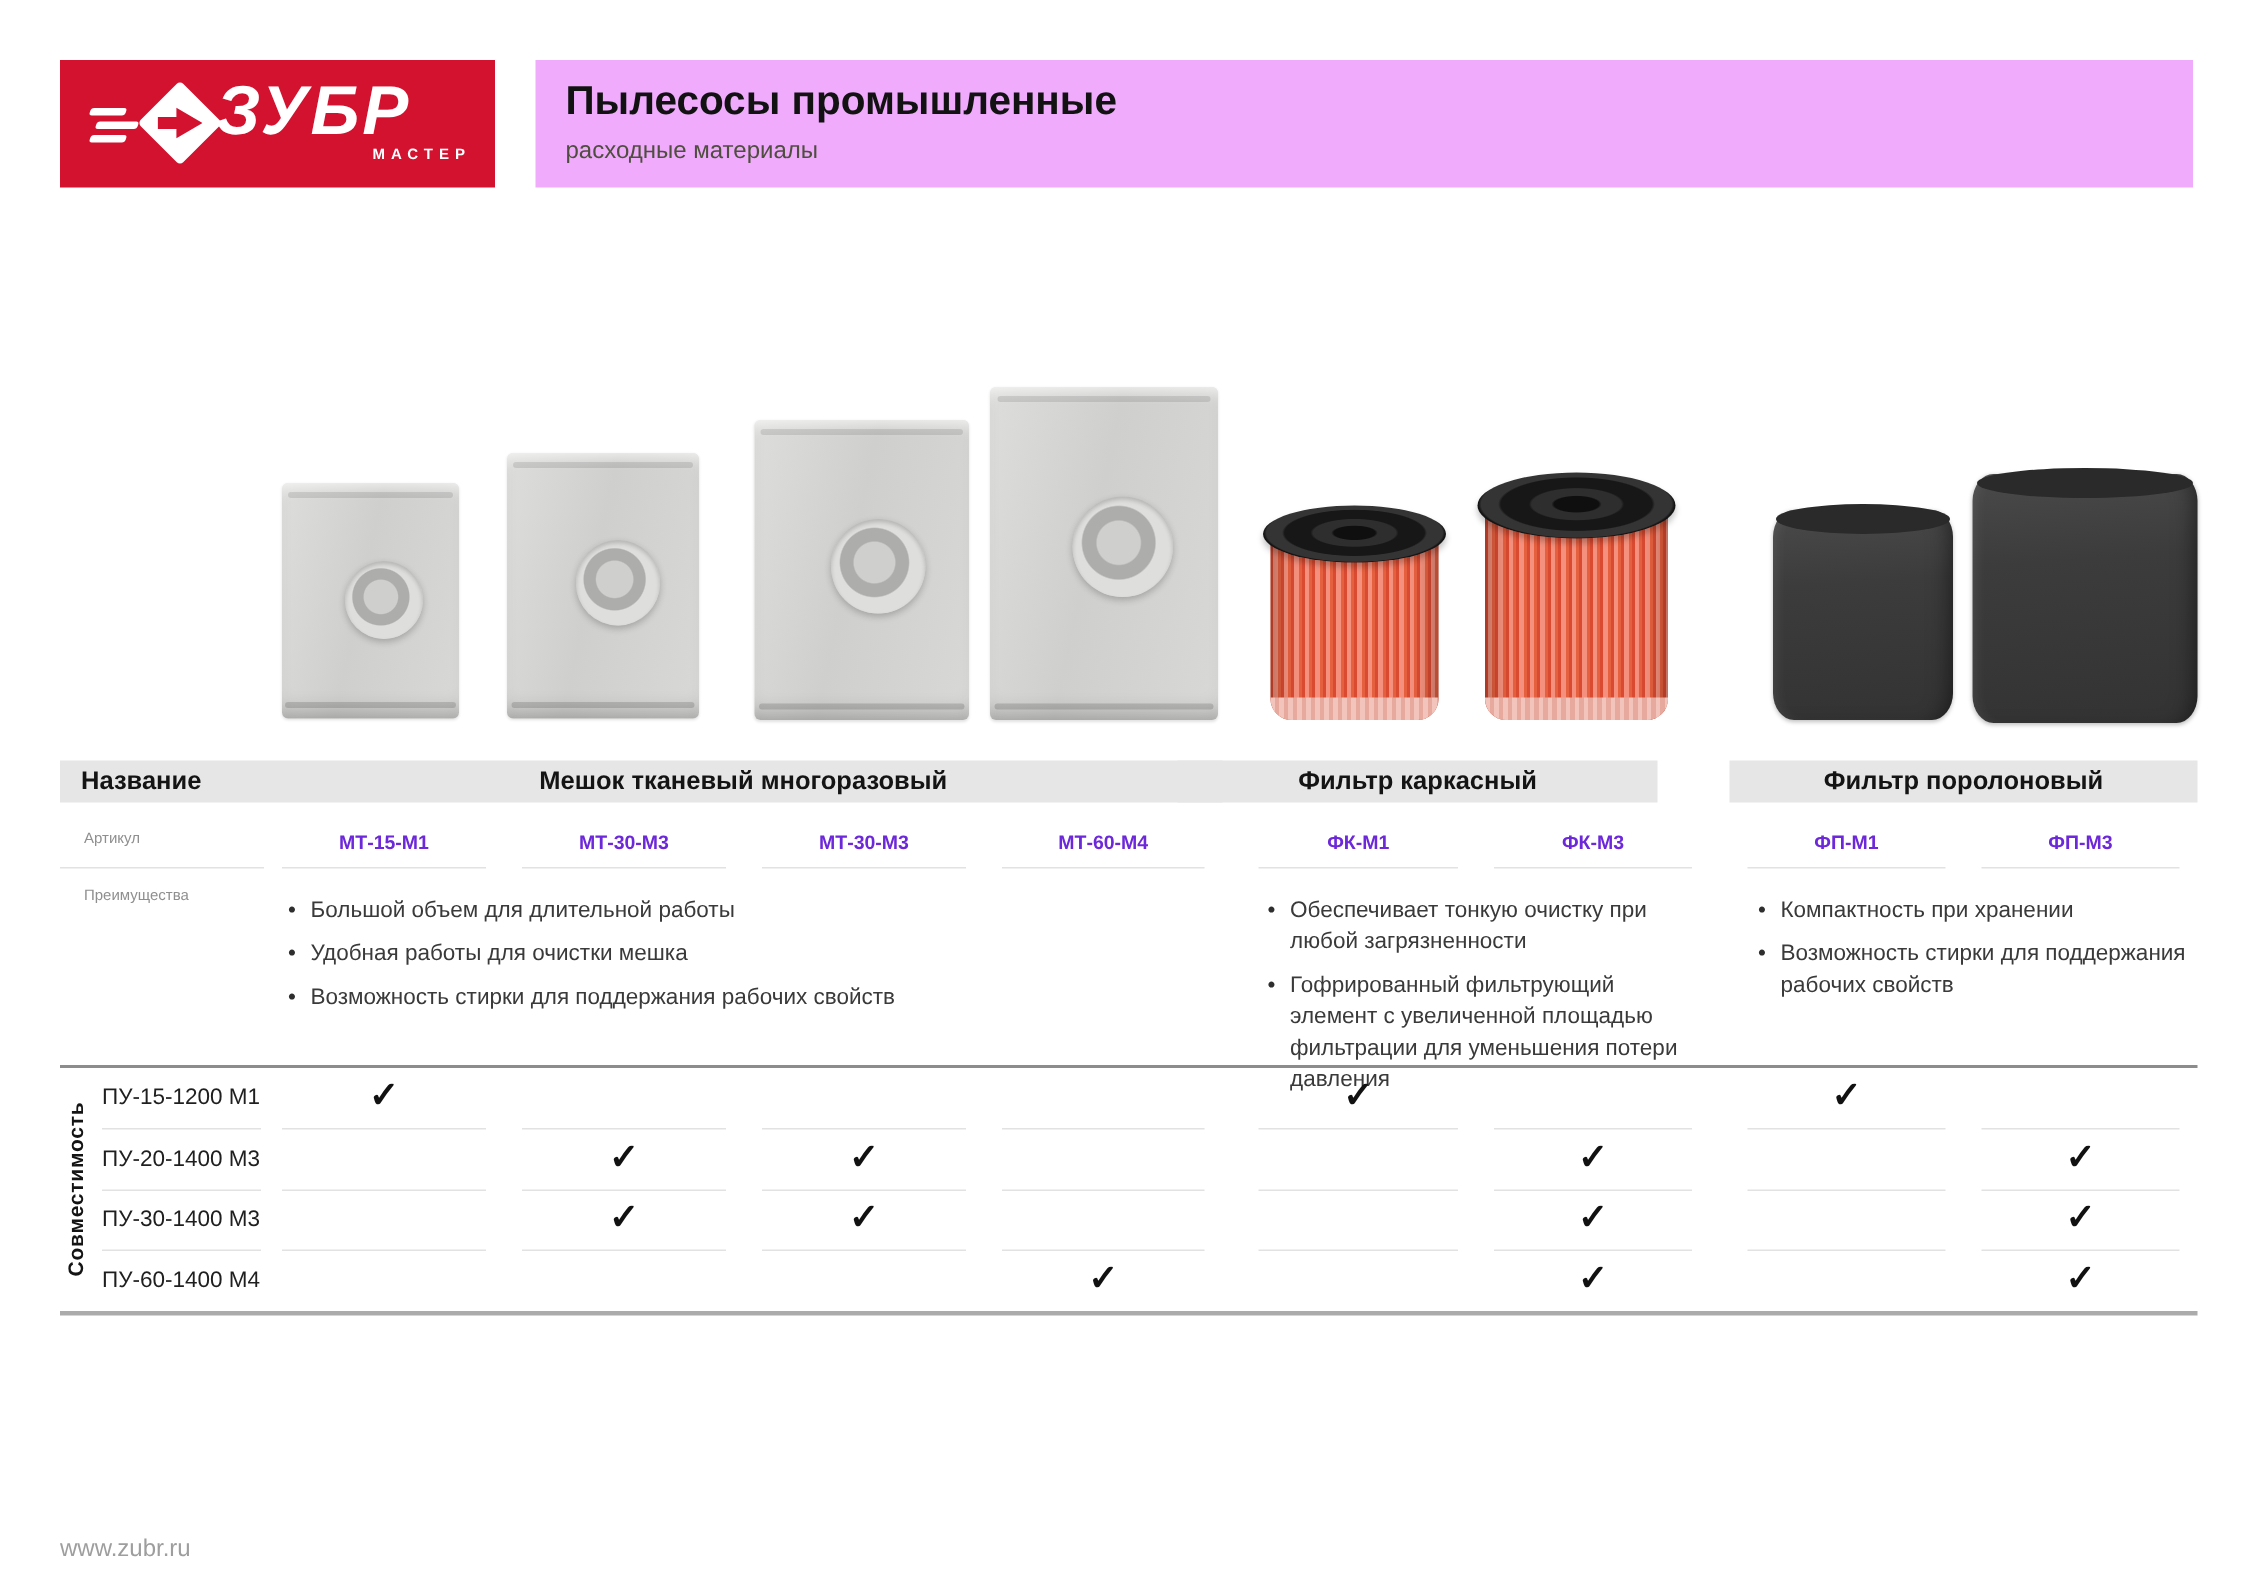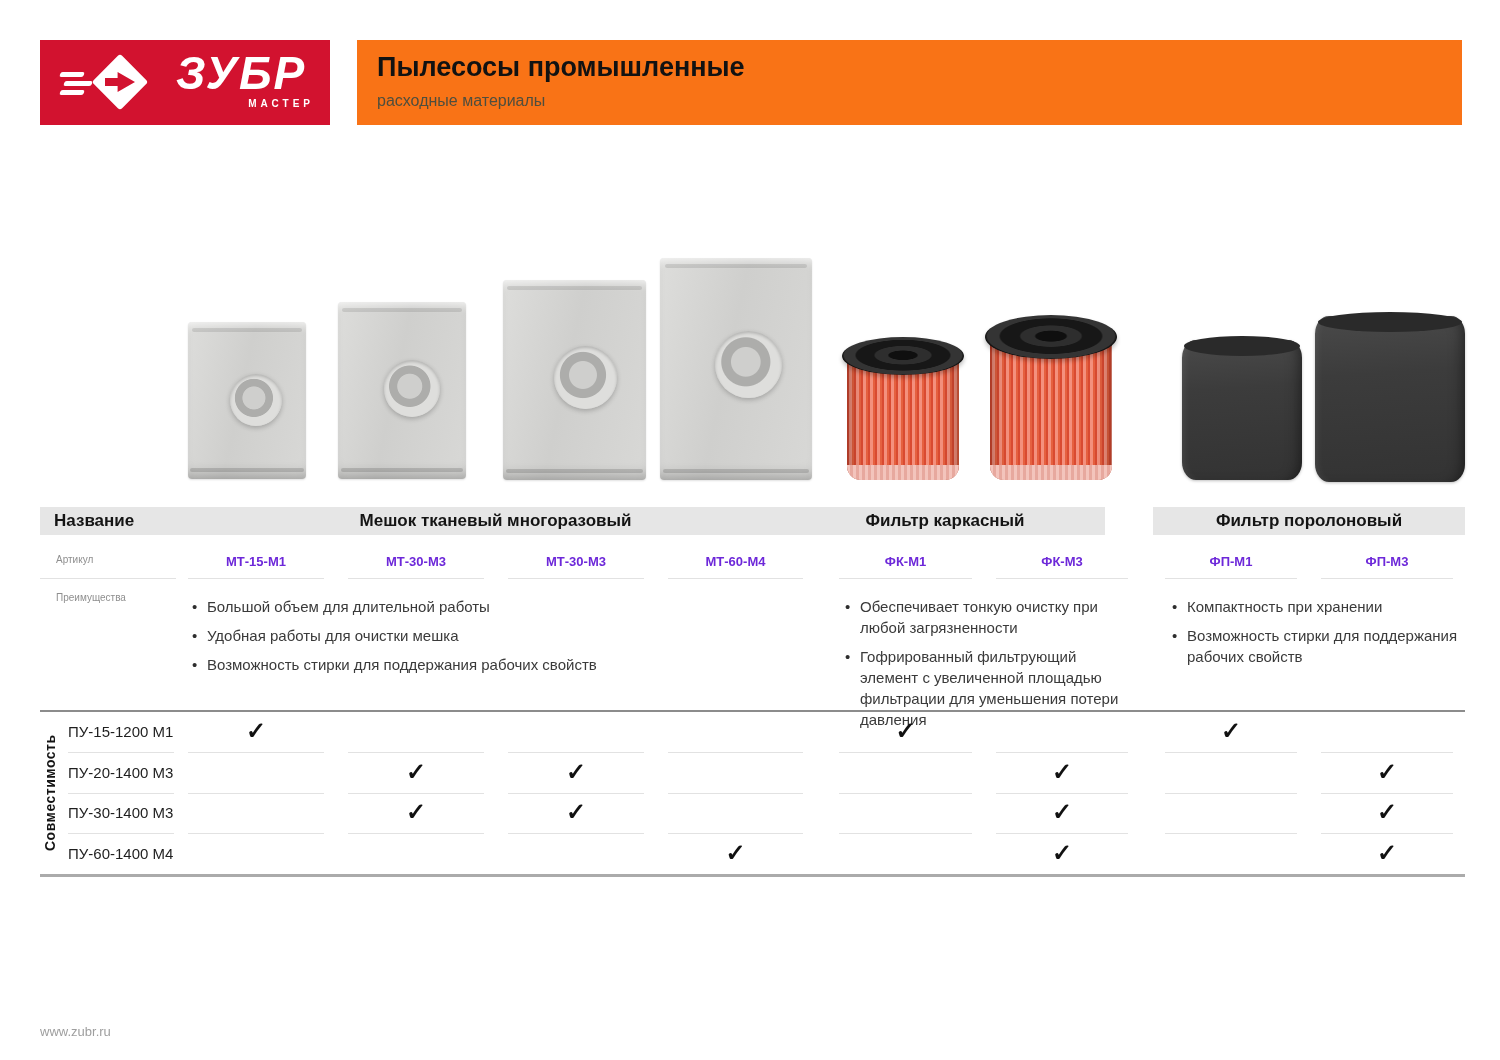--- a/index.html
+++ b/index.html
@@ -1,33 +1,33 @@
 <!DOCTYPE html>
 <html><head>
 <meta charset="utf-8">
 <style>
   html,body { margin:0; padding:0; background:#fff; }
   body { font-family:"Liberation Sans", sans-serif; }
   .page { position:relative; width:1500px; height:1060px; background:#ffffff; overflow:hidden; }
 
   
   .logo-box { position:absolute; left:40px; top:40px; width:290px; height:85px; background:#d2122f; }
-  .brand { position:absolute; left:104px; top:6px; color:#fff; font-size:46px; font-weight:bold; font-style:italic; letter-spacing:2px;margin-left:32px; }
+  .brand { position:absolute; left:104px; top:6px; color:#fff; font-size:46px; font-weight:bold; font-style:italic; letter-spacing:2px; }
   .tagline { position:absolute; right:16px; top:58px; color:#fff; font-size:10px; font-weight:bold; letter-spacing:4px; }
   .emblem { position:absolute; left:18px; top:14px; width:86px; height:58px; }
   .bar { position:absolute; height:5px; background:#fff; border-radius:2px; transform:skewX(-18deg); }
   .bar1 { left:2px; top:18px; width:24px; }
   .bar2 { left:6px; top:27px; width:28px; }
   .bar3 { left:2px; top:36px; width:24px; }
   .diamond { position:absolute; left:42px; top:8px; width:40px; height:40px; background:#fff; transform:rotate(45deg); border-radius:3px; }
   .d-inner { width:100%; height:100%; transform:rotate(-45deg); display:flex; align-items:center; justify-content:center; }
   .d-arrow { width:30px; height:22px; background:#d2122f; clip-path:polygon(0 32%, 42% 32%, 42% 4%, 100% 50%, 42% 96%, 42% 68%, 0 68%); }
 
   
-  .head-band { position:absolute; left:357px; top:40px; width:1105px; height:85px; background:#f97316; }
+  .head-band { position:absolute; left:357px; top:40px; width:1105px; height:85px; background:#f0abfc; }
   .head-title { position:absolute; left:20px; top:12px; font-size:27px; font-weight:bold; color:#121212; }
   .head-sub { position:absolute; left:20px; top:52px; font-size:16px; color:#4e4e3e; }
 
   
   .bag { position:absolute; border-radius:4px;
          background:linear-gradient(102deg,#dddddb 0%,#cfcfcd 45%,#d8d8d6 100%);
          box-shadow:inset 0 8px 10px -6px rgba(255,255,255,.8), inset 0 -12px 14px -9px rgba(0,0,0,.28), 0 1px 2px rgba(0,0,0,.12); }
   .bag::before { content:""; position:absolute; left:3%; top:6px; width:94%; height:4px; background:rgba(0,0,0,.10); border-radius:2px; }
   .bag::after  { content:""; position:absolute; left:2%; bottom:7px; width:96%; height:4px; background:rgba(0,0,0,.14); border-radius:2px; }
   .port { position:absolute; left:36%; top:33%; width:44%; aspect-ratio:1/1; border-radius:50%;
@@ -113,21 +113,21 @@
   .line-thick { position:absolute; left:40px; width:1425px; top:874px; height:3px; background:#ababab; }
   .vlabel { position:absolute; left:38px; top:712px; height:162px; width:24px;
             writing-mode:vertical-rl; transform:rotate(180deg);
             display:flex; align-items:center; justify-content:center;
             font-size:14px; font-weight:bold; color:#141414; letter-spacing:.5px; }
   .model { position:absolute; left:68px; height:40px; line-height:40px; font-size:15px; color:#1f1f1f; white-space:nowrap; }
   .ccell { position:absolute; height:40px; line-height:38px; text-align:center; font-size:24px; font-weight:600; color:#111; }
   .r0 { top:712px; } .r1 { top:753px; } .r2 { top:793px; } .r3 { top:834px; }
 
   
-  .footer-url { position:absolute; left:40px; top:1024px; font-size:13px; color:#9e9e9e; }
+  .footer-url { position:absolute; left:40px; top:1024px; font-size:16px; color:#9e9e9e; }
 </style>
 </head>
 <body>
 
 <div class="page">
 
   <div class="logo-box">
     <div class="emblem">
       <div class="bar bar1"></div>
       <div class="bar bar2"></div>

